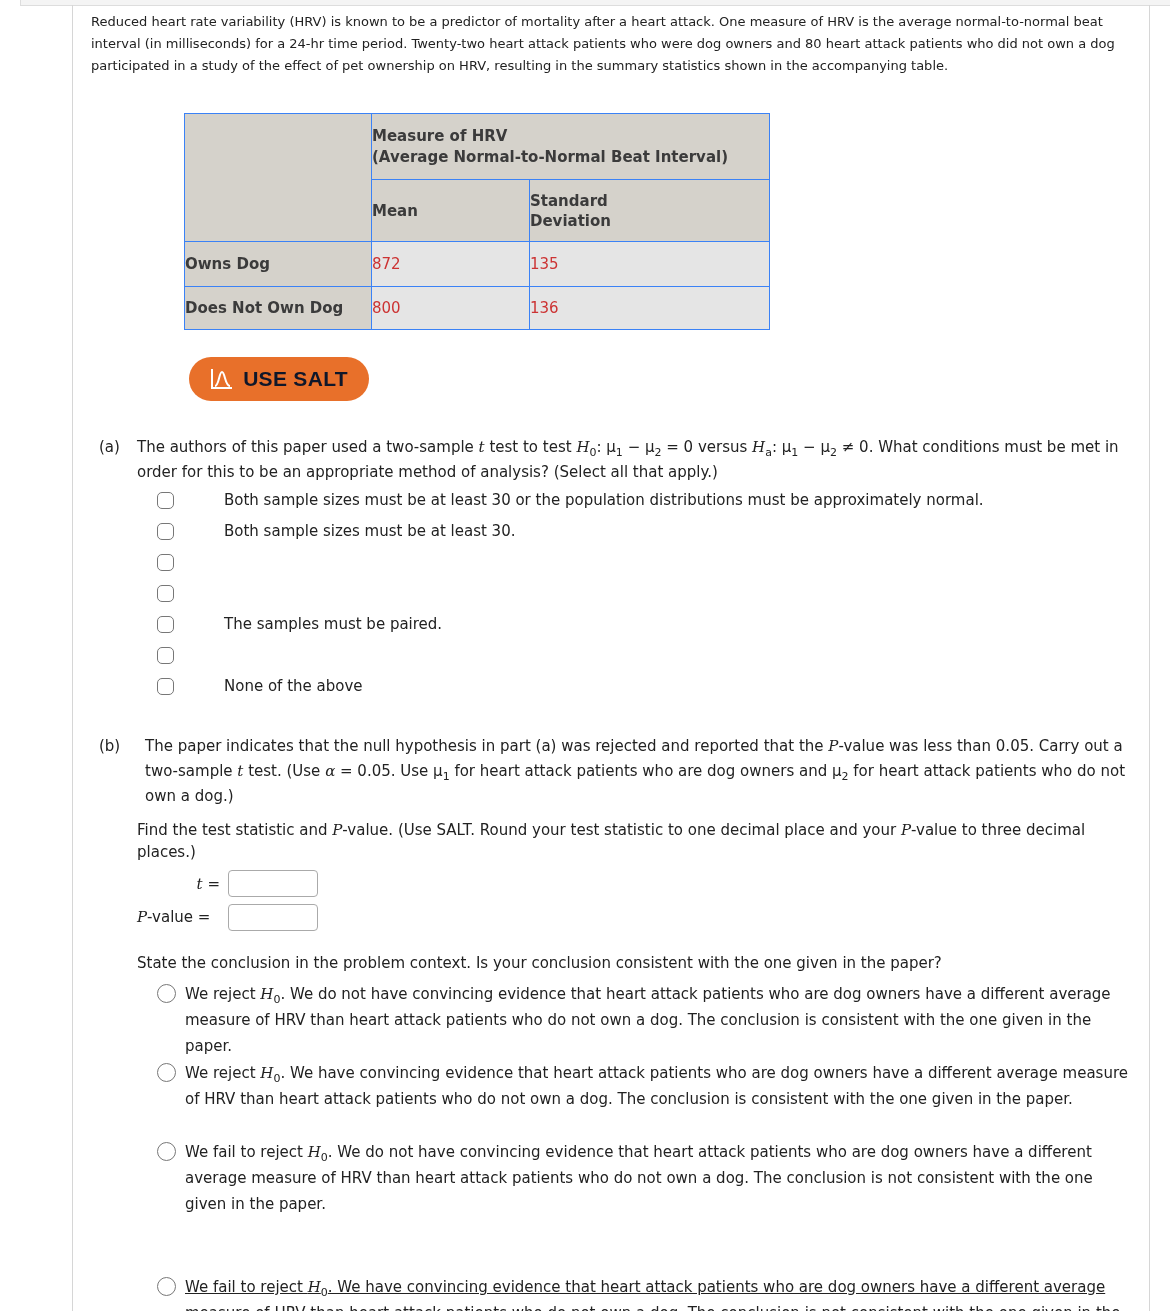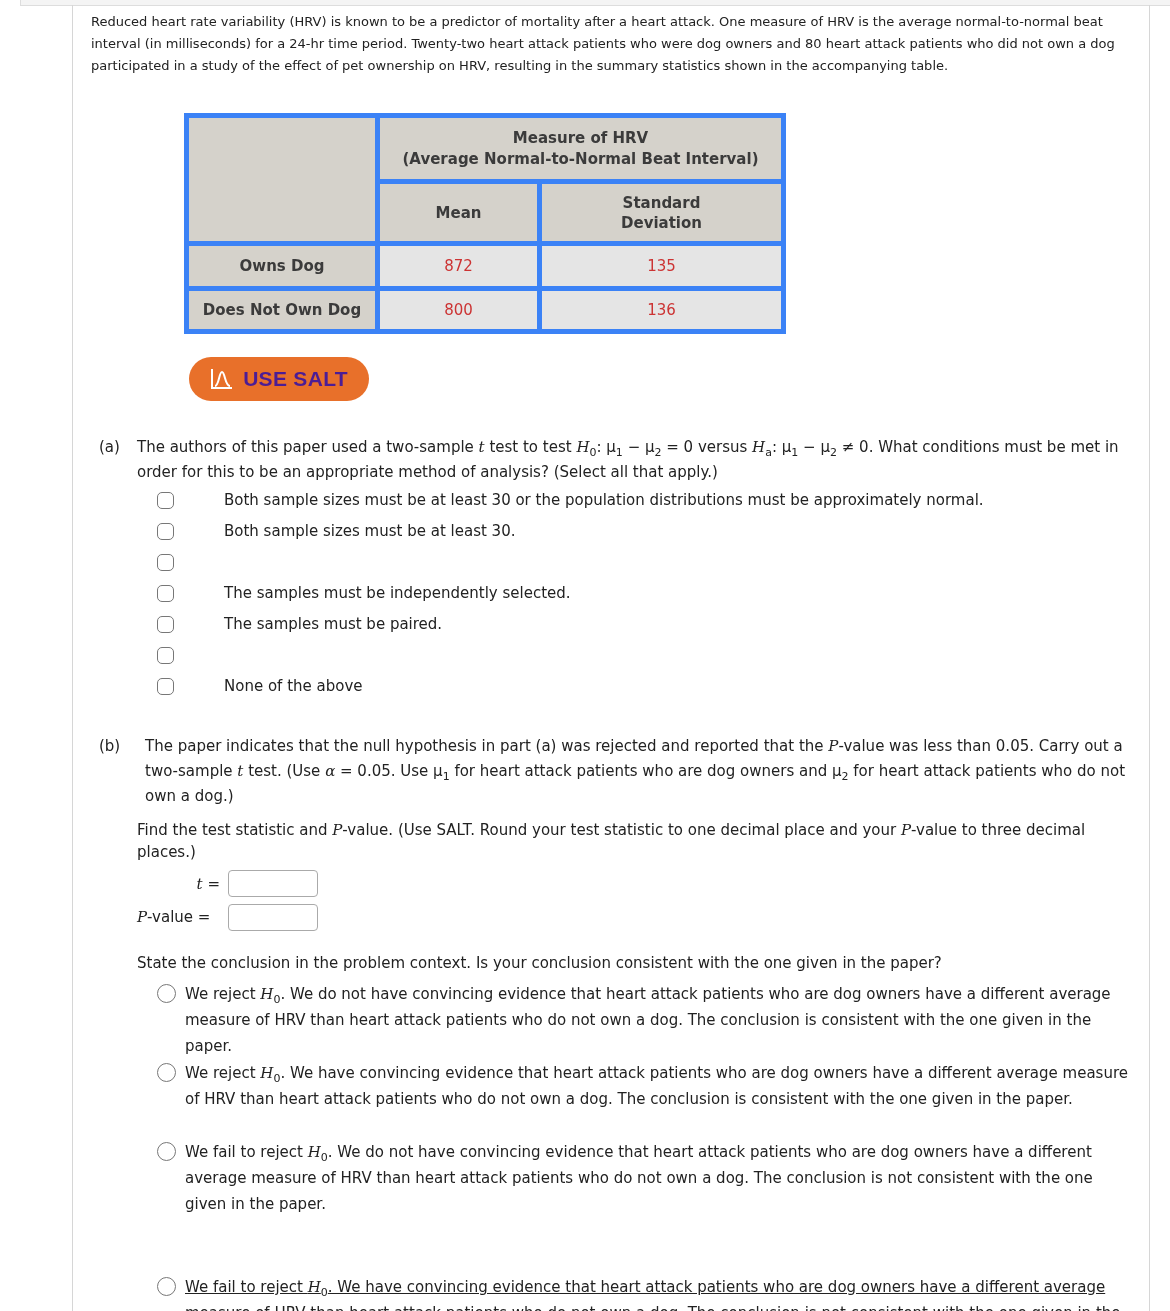--- a/index.html
+++ b/index.html
@@ -15,27 +15,27 @@
   .rightrule { position: absolute; left: 1149px; top: 5px; width: 1px; height: 1306px; background: #d6d6d6; }
   .intro {
     position: absolute; left: 91px; top: 11px; width: 1050px;
     line-height: 22px; font-size: 13px;
   }
   table.hrv {
     position: absolute; left: 184px; top: 113px; border-collapse: collapse;
     font-size: 15px;
   }
   table.hrv td {
-    border: 5px solid #3b82f6; text-align: center; padding: 0;
+    border: 1px solid #3b82f6; text-align: left; padding: 0;
   }
   .hd { background: #d5d2cb; color: #3b3b3b; font-weight: bold; }
   .val { background: #e5e5e5; color: #cc3333; }
   .salt {
     position: absolute; left: 189px; top: 357px; width: 180px; height: 44px;
-    border-radius: 22px; background: #e8702a; color: #4c1d95;
+    border-radius: 22px; background: #e8702a; color: #0f172a;
     display: flex; align-items: center; justify-content: center;
     font-family: "Liberation Sans", sans-serif; font-weight: bold; font-size: 21px;
     letter-spacing: 0.3px; cursor: pointer;
   }
   .salt svg { margin-right: 9px; }
   .qa-label { position: absolute; left: 99px; top: 435px; line-height: 25px; }
   .qa-text { position: absolute; left: 137px; top: 435px; width: 1000px; line-height: 25px; }
   sub { font-size: 11px; vertical-align: -4px; line-height: 0; }
   .it { font-style: italic; font-family: "DejaVu Serif", serif; }
   .cb-row { position: absolute; left: 157px; display: flex; align-items: center; height: 24px; gap: 40px; }
@@ -118,21 +118,20 @@
   </div>
 <div class="cb-row" style="top:519px;">
     <div class="cb"></div>
     <span>Both sample sizes must be at least 30.</span>
   </div>
 <div class="cb-row" style="top:550px;">
     <div class="cb"></div>
   </div>
 <div class="cb-row" style="top:581px;">
     <div class="cb"></div>
-    <span>The samples must be independently selected.</span>
   </div>
 <div class="cb-row" style="top:612px;">
     <div class="cb"></div>
     <span>The samples must be paired.</span>
   </div>
 <div class="cb-row" style="top:643px;">
     <div class="cb"></div>
   </div>
 <div class="cb-row" style="top:674px;">
     <div class="cb"></div>

